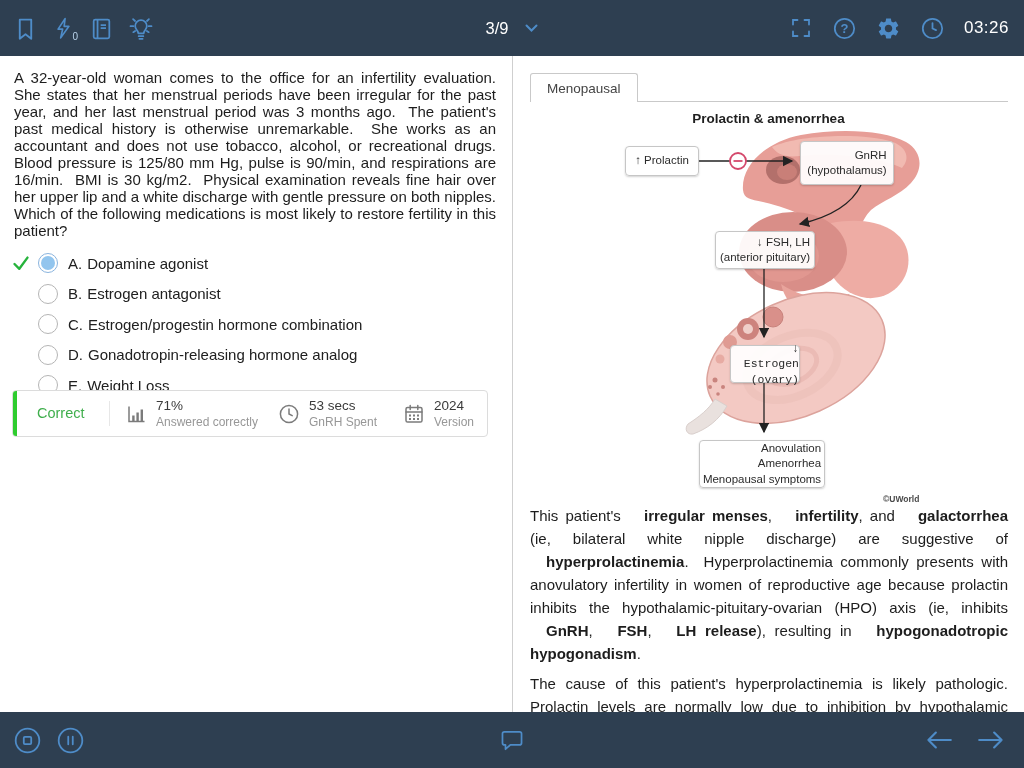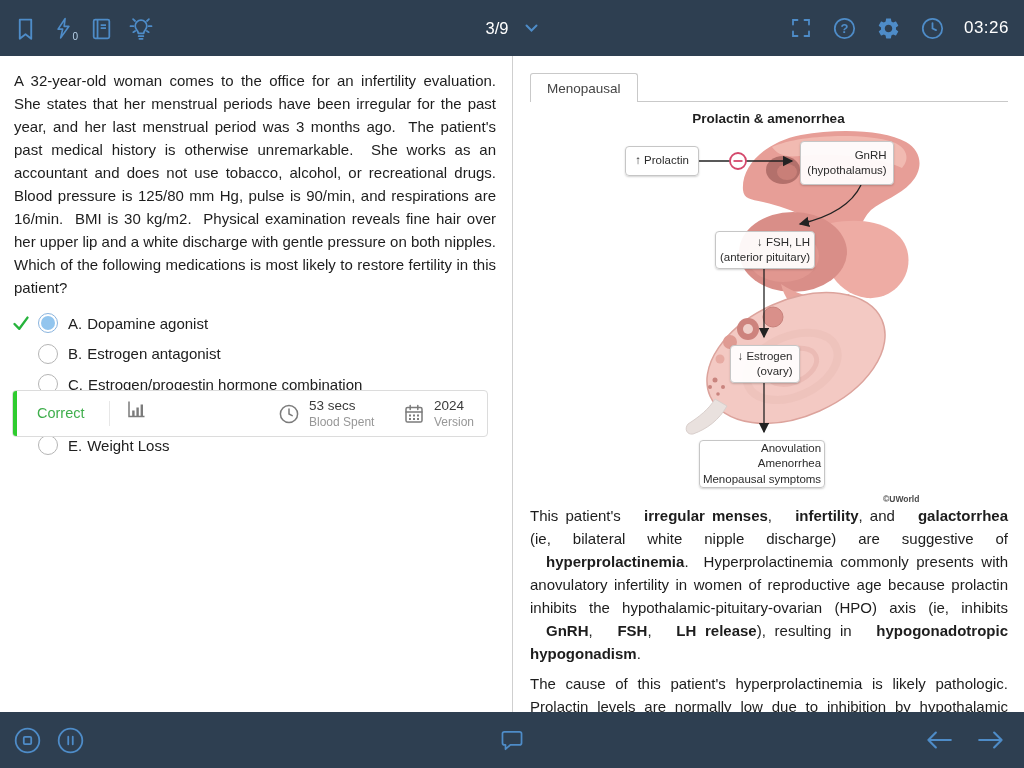--- a/index.html
+++ b/index.html
@@ -23,21 +23,21 @@
   .bb-left { display:flex; align-items:center; gap:16px; margin-left:14px; }
   .bb-center { position:absolute; left:0; right:0; display:flex; justify-content:center; }
   .bb-right { margin-left:auto; display:flex; align-items:center; gap:22px; margin-right:16px; }
 
   
   .content { position:absolute; top:56px; bottom:56px; left:0; right:0; display:flex; background:#fff; }
   .left-panel { width:512px; position:relative; }
   .right-panel { flex:1; border-left:1px solid #cfcfcf; position:relative; overflow:hidden; }
 
   
-  .stem { padding:13px 16px 0 14px; font-size:15px; line-height:23px; color:#1d1d1d;
+  .stem { padding:13px 16px 0 14px; font-size:15px; line-height:17px; color:#1d1d1d;
     text-align:justify; white-space:pre-wrap; }
   .choices { margin-top:9px; }
   .choice { display:flex; align-items:center; height:30.5px; padding-left:12px; cursor:pointer; }
   .check-slot { width:26px; display:flex; align-items:center; }
   .radio { width:20px; height:20px; border-radius:50%; border:1.5px solid #b5b5b5;
     background:#fff; margin-right:10px; position:relative; flex:none; }
   .radio.selected { border-color:#8ab4de; }
   .radio.selected::after { content:""; position:absolute; inset:2px; border-radius:50%; background:#92c5ee; }
   .choice-label { font-size:15px; color:#202020; display:flex; gap:5px; }
 
@@ -62,21 +62,21 @@
   .figure-title { text-align:center; font-weight:bold; font-size:13.5px; color:#1f1f1f; margin-top:9px; }
   .diagram { position:relative; width:480px; height:368px; margin:2px 0 0 18px; }
   .diagram svg.anat { position:absolute; left:0; top:0; }
   .dbox { position:absolute; background:rgba(255,255,255,.93); border:1px solid #c6c6c6;
     border-radius:4px; box-shadow:0 1px 2px rgba(0,0,0,.18); display:flex; align-items:center;
     justify-content:center; text-align:right; white-space:pre-line; font-size:11.5px;
     line-height:1.32; color:#2b2b2b; }
   .box-prolactin { left:94px;  top:18px;  width:74px;  height:30px; }
   .box-gnrh      { left:269px; top:13px;  width:94px;  height:44px; }
   .box-fsh       { left:184px; top:103px; width:100px; height:38px; }
-  .box-estrogen  { left:199px; top:217px; width:70px;  height:38px; }
+  .box-estrogen  { left:199px; top:217px; width:70px;  height:38px;font-family:Liberation Mono, monospace; }
   .box-outcome   { left:168px; top:312px; width:126px; height:48px; }
   .credit { position:absolute; left:352px; top:366px; font-size:8.5px; font-weight:bold; color:#4a4a4a; }
   .para { margin:8px 16px 0 17px; font-size:15px; line-height:23px; color:#1d1d1d;
     text-align:justify; white-space:pre-wrap; }
   .para + .para { margin-top:7px; }
   .b { font-weight:bold;padding-left:16px; }
   .link { color:#4da4dc; cursor:pointer; }
 </style>
 </head>
 <body>
@@ -202,29 +202,33 @@
         <div class="status-text">Correct</div>
         <div class="card-divider"></div>
 
         <div class="stat-group stat-g1">
           <svg width="22" height="22" viewBox="0 0 22 22" fill="none" stroke="#7b7b7b" stroke-width="1.5">
               <path d="M4 3.5 V18.5 H19.5"></path>
               <rect x="7.2" y="12.5" width="2.4" height="6" fill="#7b7b7b" stroke="none"></rect>
               <rect x="11.4" y="9.5" width="2.4" height="9" fill="#7b7b7b" stroke="none"></rect>
               <rect x="15.6" y="6.5" width="2.4" height="12" fill="#7b7b7b" stroke="none"></rect>
             </svg>
+          <span>
+              <div class="stat-value">71%</div>
+              <div class="stat-label">Answered correctly</div>
+            </span>
         </div>
         <div class="stat-group stat-g2">
           <svg width="22" height="22" viewBox="0 0 22 22" fill="none" stroke="#7b7b7b" stroke-width="1.5" stroke-linecap="round">
               <circle cx="11" cy="11" r="8.6"></circle>
               <path d="M11 6 V11 L14.2 12.6"></path>
             </svg>
           <span>
               <div class="stat-value">53 secs</div>
-              <div class="stat-label">Blood Spent</div>
+              <div class="stat-label">GnRH Spent</div>
             </span>
         </div>
         <div class="stat-group stat-g3">
           <svg width="22" height="22" viewBox="0 0 22 22" fill="none" stroke="#7b7b7b" stroke-width="1.5" stroke-linecap="round">
               <rect x="3" y="4.5" width="16" height="14.5" rx="1.6"></rect>
               <path d="M7.2 2.5 V6.5 M14.8 2.5 V6.5 M3 9 H19"></path>
               <g fill="#7b7b7b" stroke="none">
                 <rect x="6" y="11.5" width="2" height="2"></rect>
                 <rect x="10" y="11.5" width="2" height="2"></rect>
                 <rect x="14" y="11.5" width="2" height="2"></rect>

